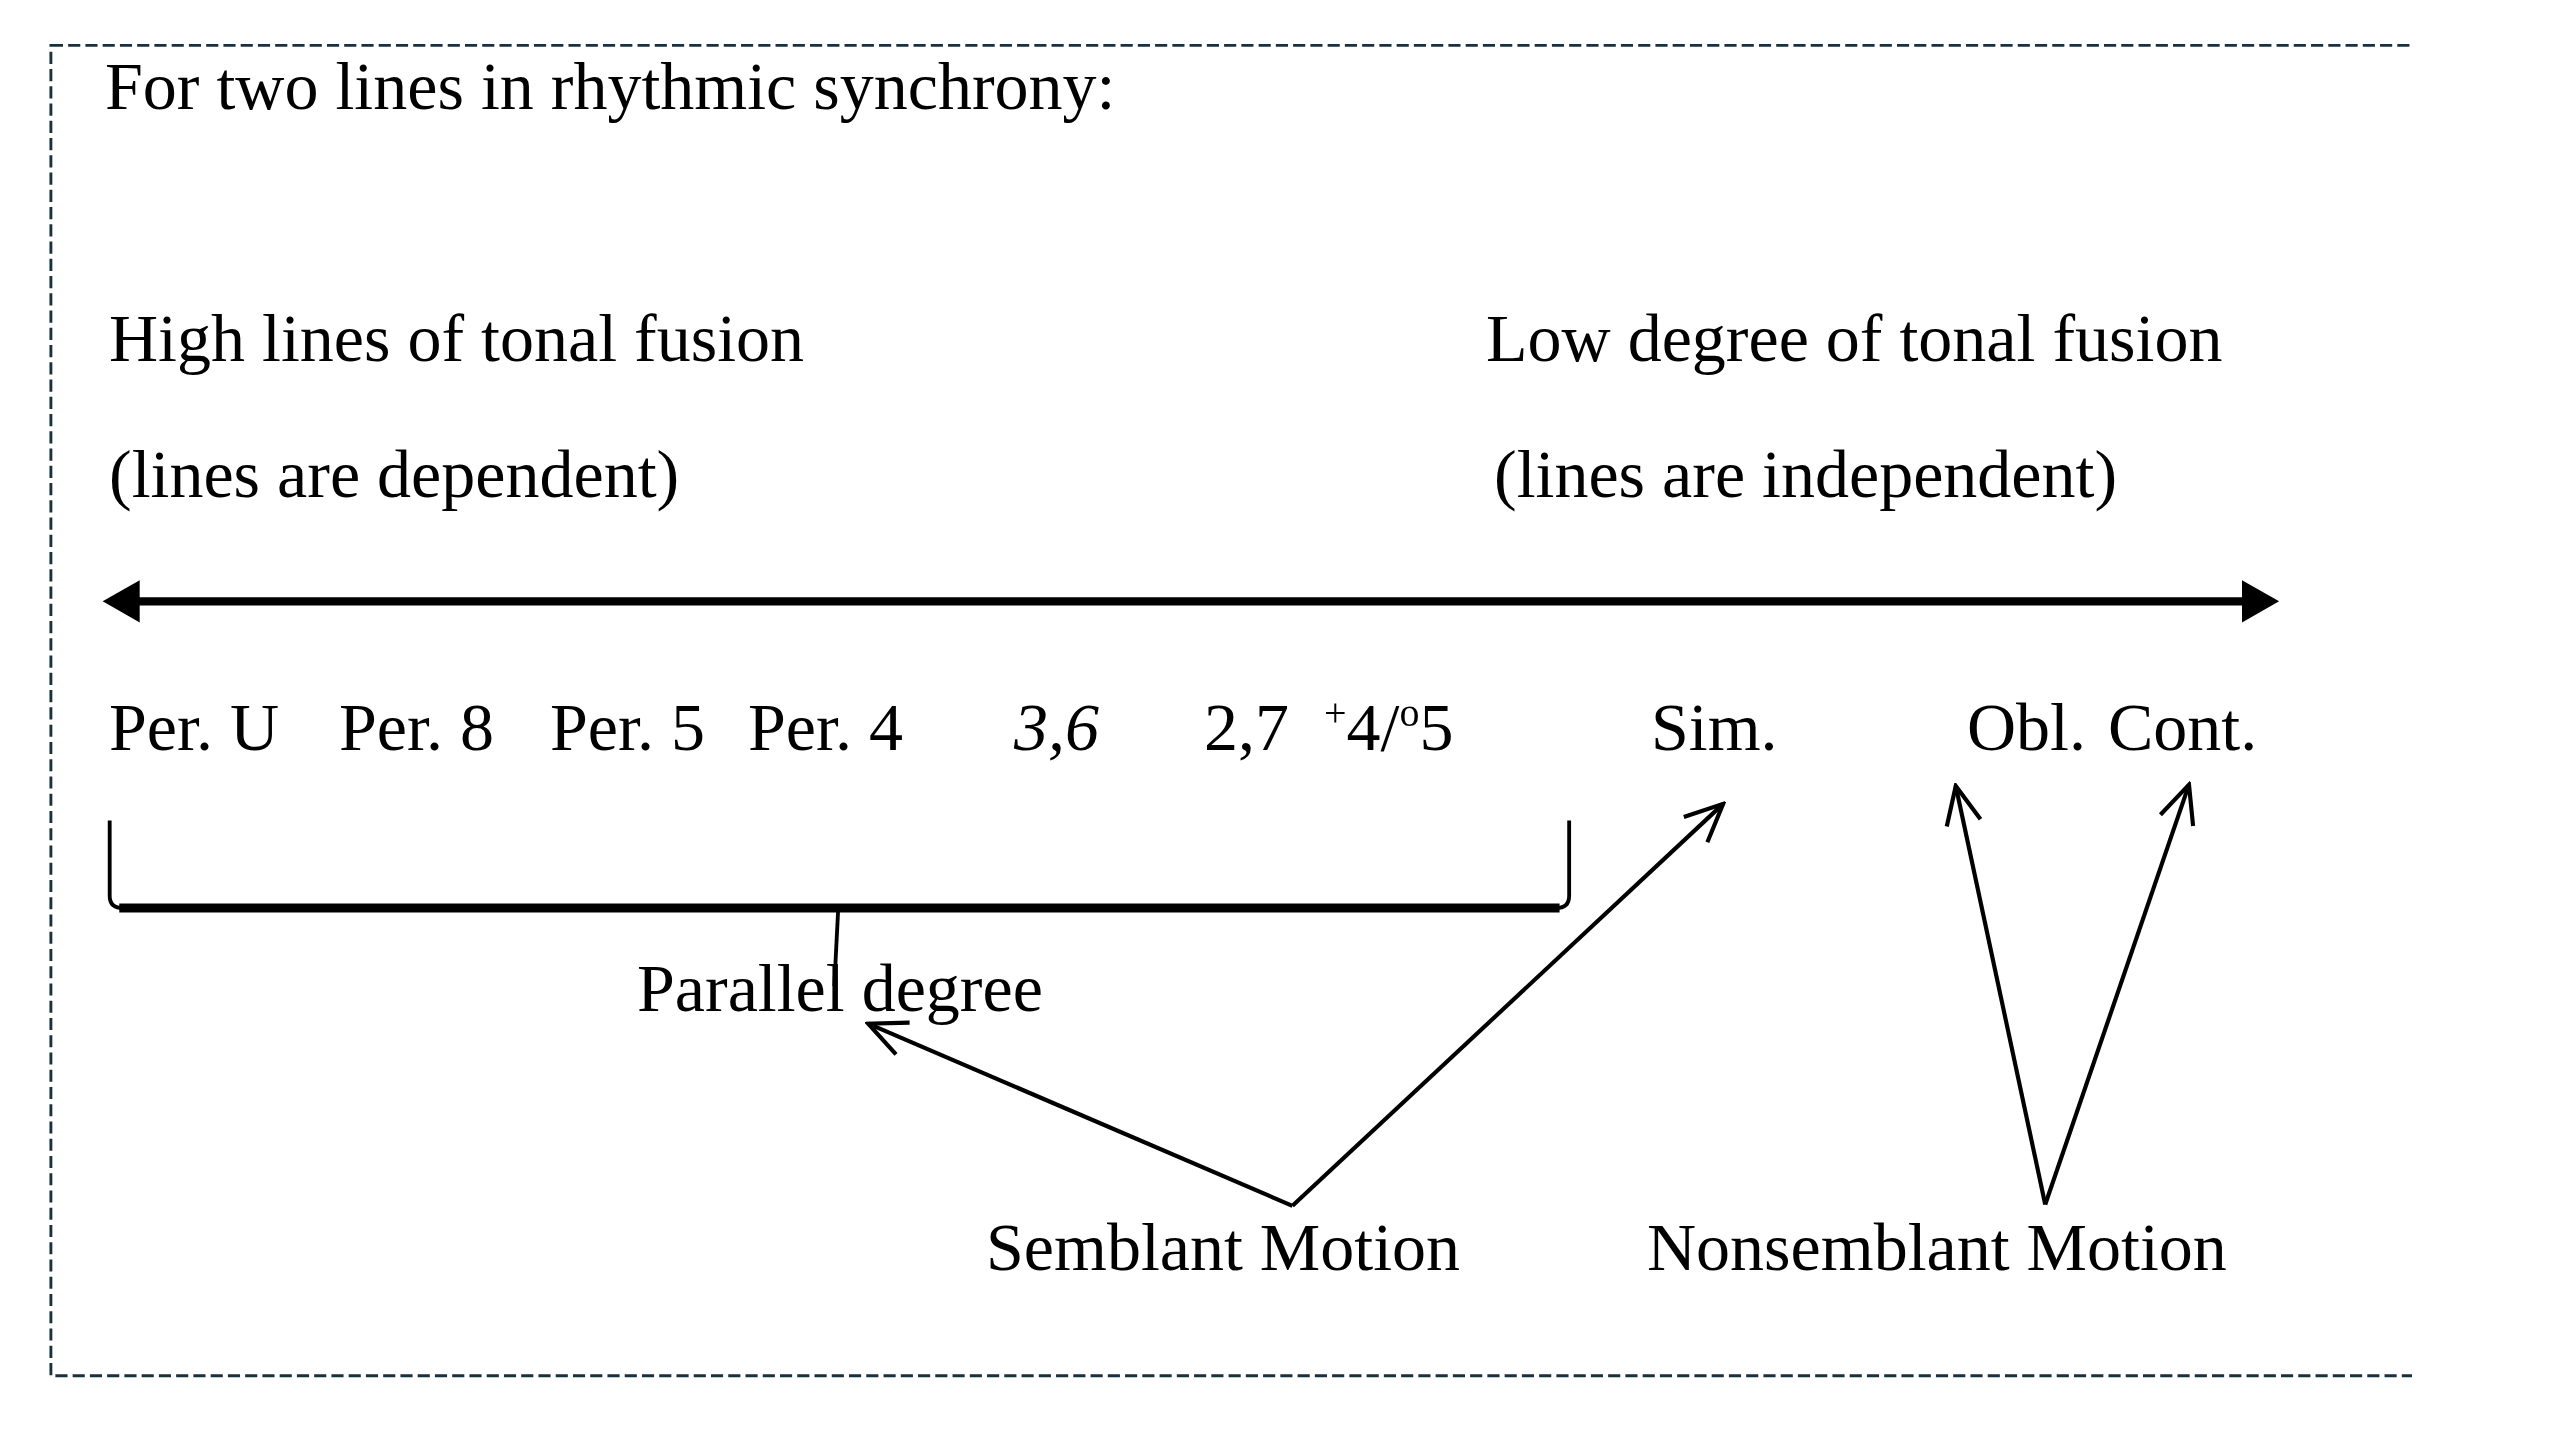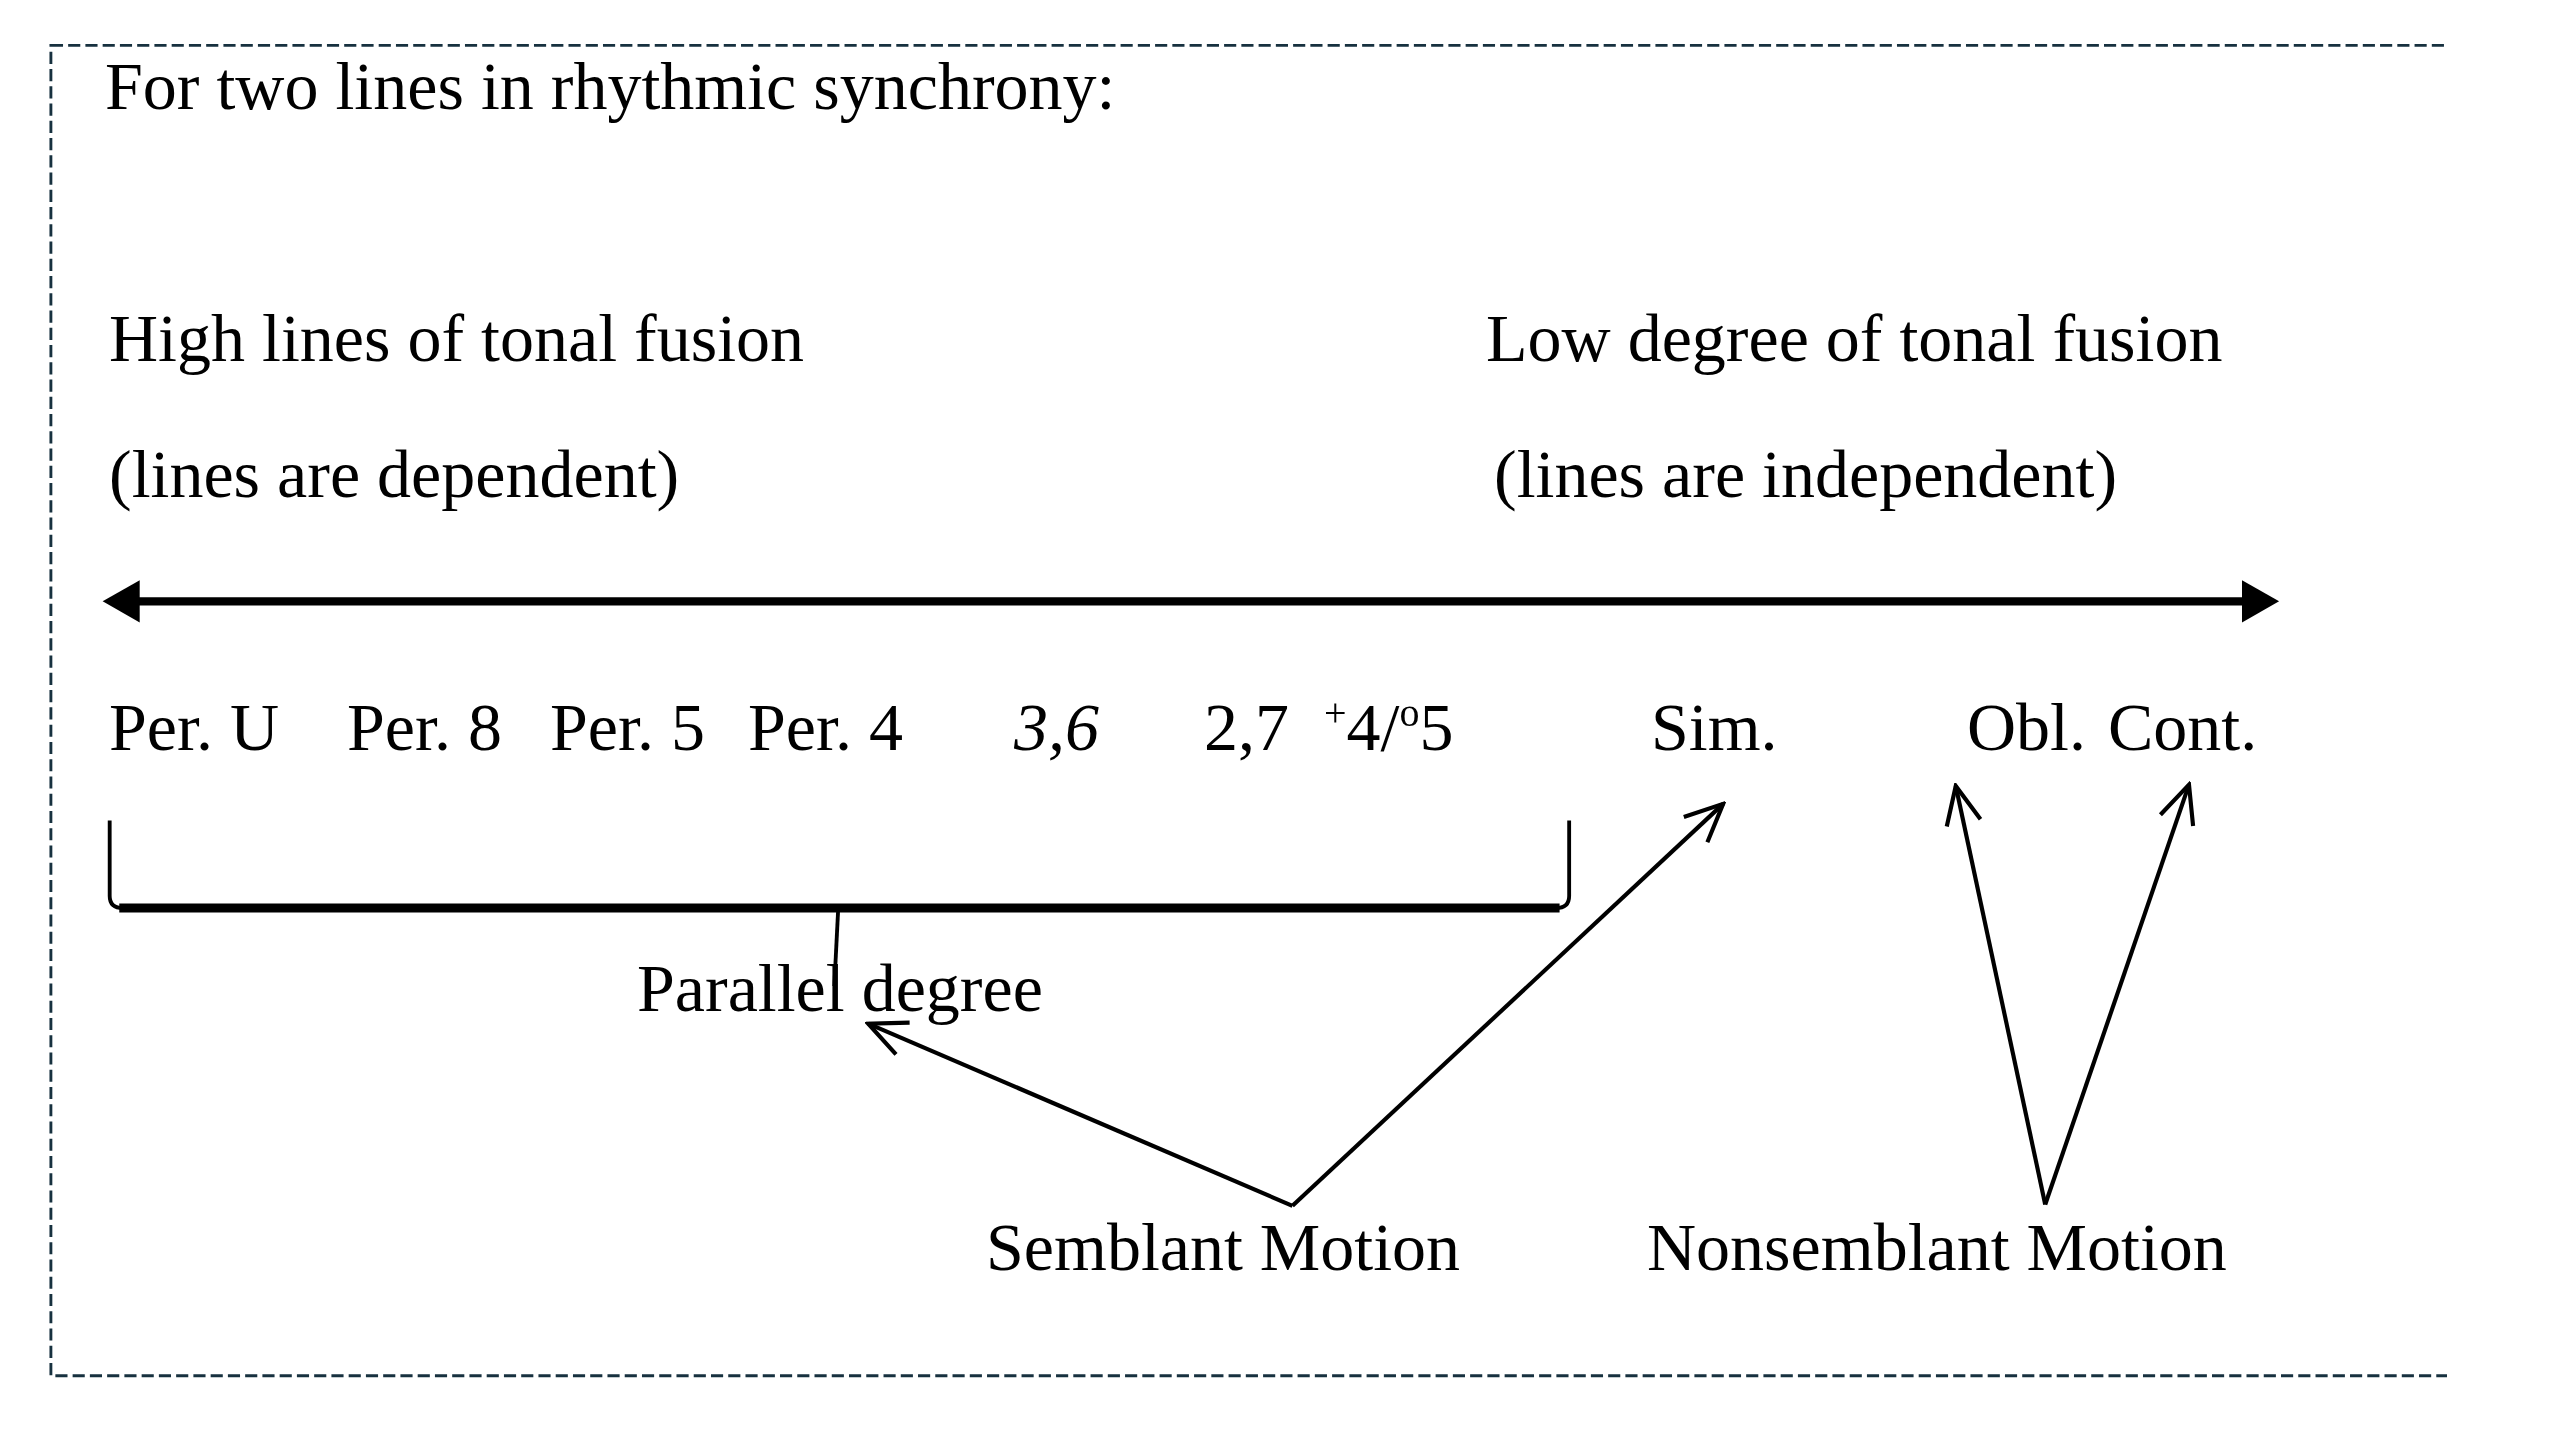--- a/index.html
+++ b/index.html
@@ -3,33 +3,32 @@
 <meta charset="utf-8">
 <style>
   html,body{margin:0;padding:0;background:#ffffff;}
   .canvas{
     position:relative;
     width:2412px;height:1432px;
     background:#ffffff;
     font-family:"Liberation Serif","DejaVu Serif",serif;
     color:#000000;
     overflow:hidden;
-    padding-left:35px;
   }
   .lines-layer{position:absolute;left:0;top:0;width:2576px;height:1432px;}
   .txt{position:absolute;font-size:68px;line-height:1;white-space:nowrap;}
   .sup{font-size:40px;vertical-align:24px;line-height:0;}
   
   .t-title{left:105px;top:52px;}
   .t-high {left:109px;top:304px;}
   .t-dep  {left:109px;top:440px;}
   .t-low  {left:1486px;top:304px;}
   .t-indep{left:1494px;top:440px;}
   .t-row  {top:693px;}
-  .x-peru {left:109px;}  .x-per8 {left:339px;margin-left:8px;}  .x-per5 {left:550px;}
+  .x-peru {left:109px;}  .x-per8 {left:339px;}  .x-per5 {left:550px;}
   .x-per4 {left:748px;} .x-36  {left:1014px;font-style:italic;}  .x-27  {left:1204px;}
   .x-tri  {left:1324px;} .x-sim {left:1651px;}  .x-obl {left:1927px;margin-left:40px;}
   .x-cont {left:2108px;}
   .t-parallel   {left:637px;top:954px;}
   .t-semblant   {left:986px;top:1213px;}
   .t-nonsemblant{left:1647px;top:1213px;}
 </style>
 </head>
 <body>
 

